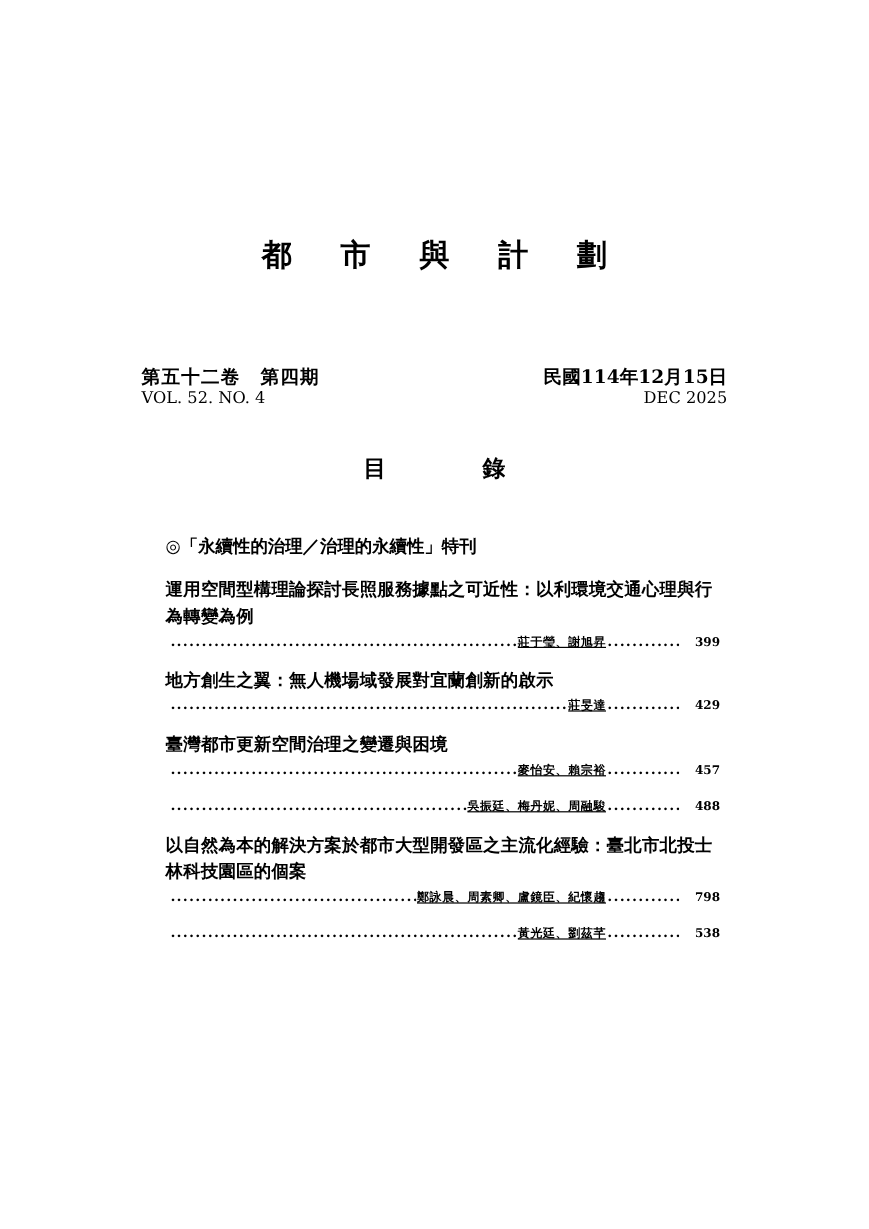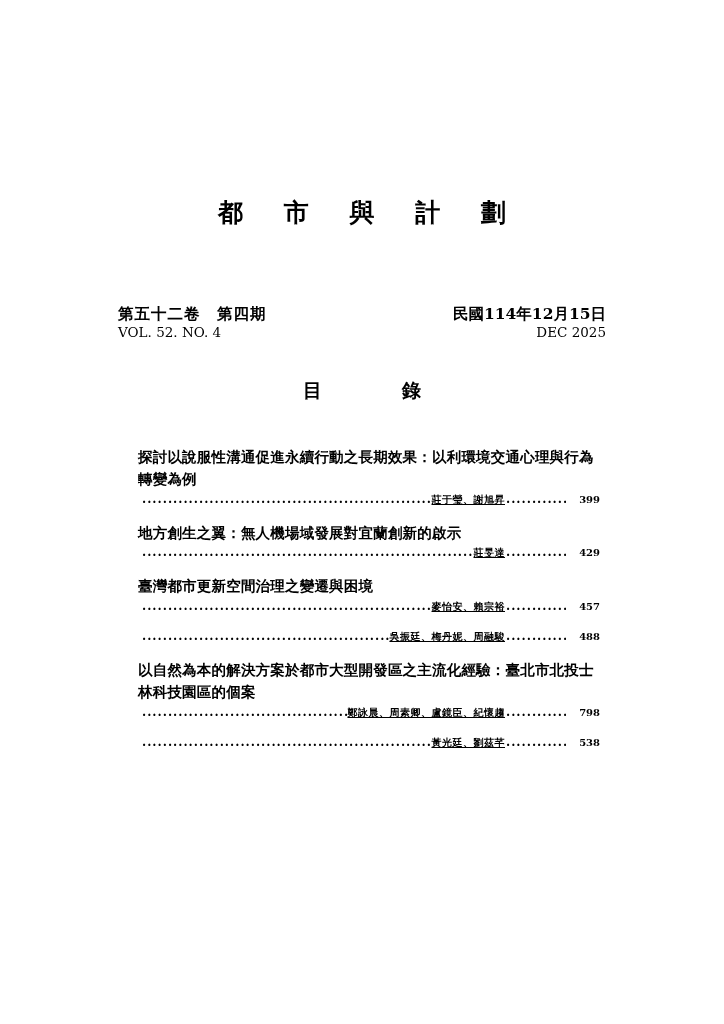--- a/index.html
+++ b/index.html
@@ -149,23 +149,24 @@
 
   <div class="issue-line-2">
     <span>VOL. 52. NO. 4</span>
     <span>DEC 2025</span>
   </div>
 
   <div class="toc-heading">目　　錄</div>
 
   <div class="toc">
 
-
-    <div class="entry">
-      <div class="entry-title">探討以說服性溝通促進永續行動之長期效果：以利環境交通心理與行為轉變為例</div>
+    <div class="section-marker">◎「永續性的治理／治理的永續性」特刊</div>
+
+    <div class="entry">
+      <div class="entry-title">運用空間型構理論探討長照服務據點之可近性：以利環境交通心理與行為轉變為例</div>
       <div class="entry-meta">
         <span class="dots-left">...................................................................................</span>
         <span class="authors">莊于瑩、謝旭昇</span>
         <span class="dots-right">................</span>
         <span class="page-num">399</span>
       </div>
     </div>
 
     <div class="entry">
       <div class="entry-title">地方創生之翼：無人機場域發展對宜蘭創新的啟示</div>

